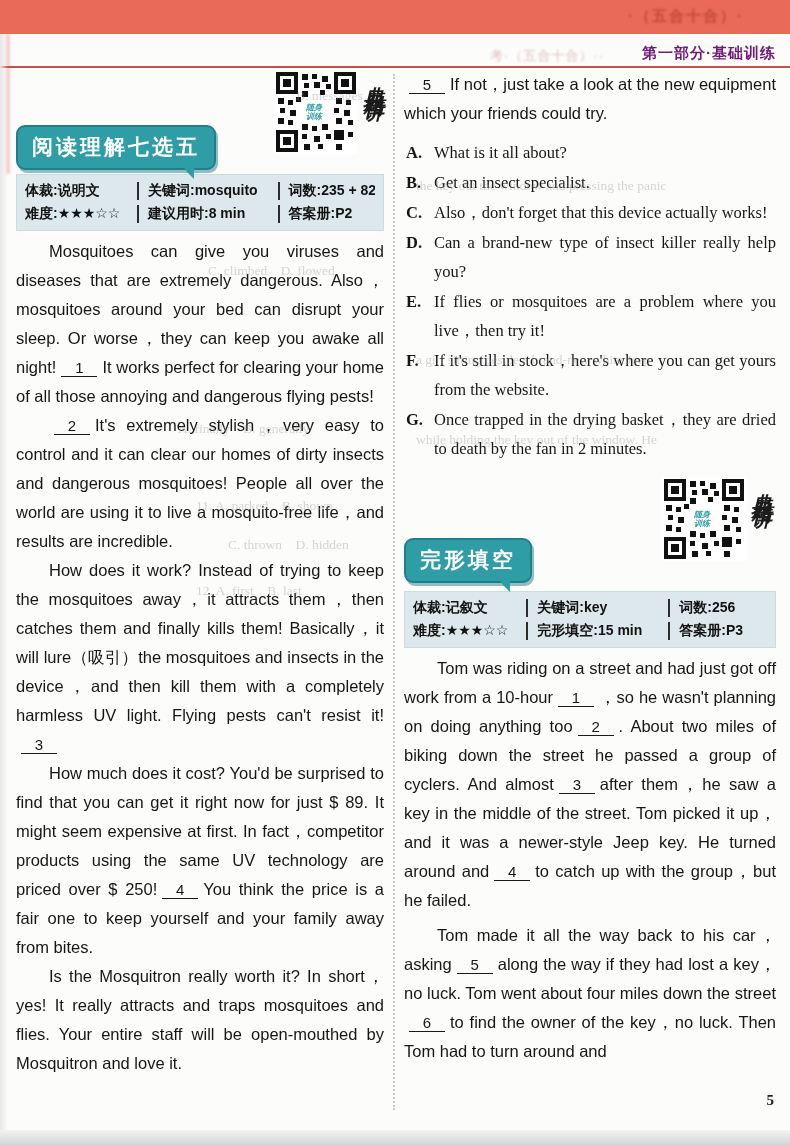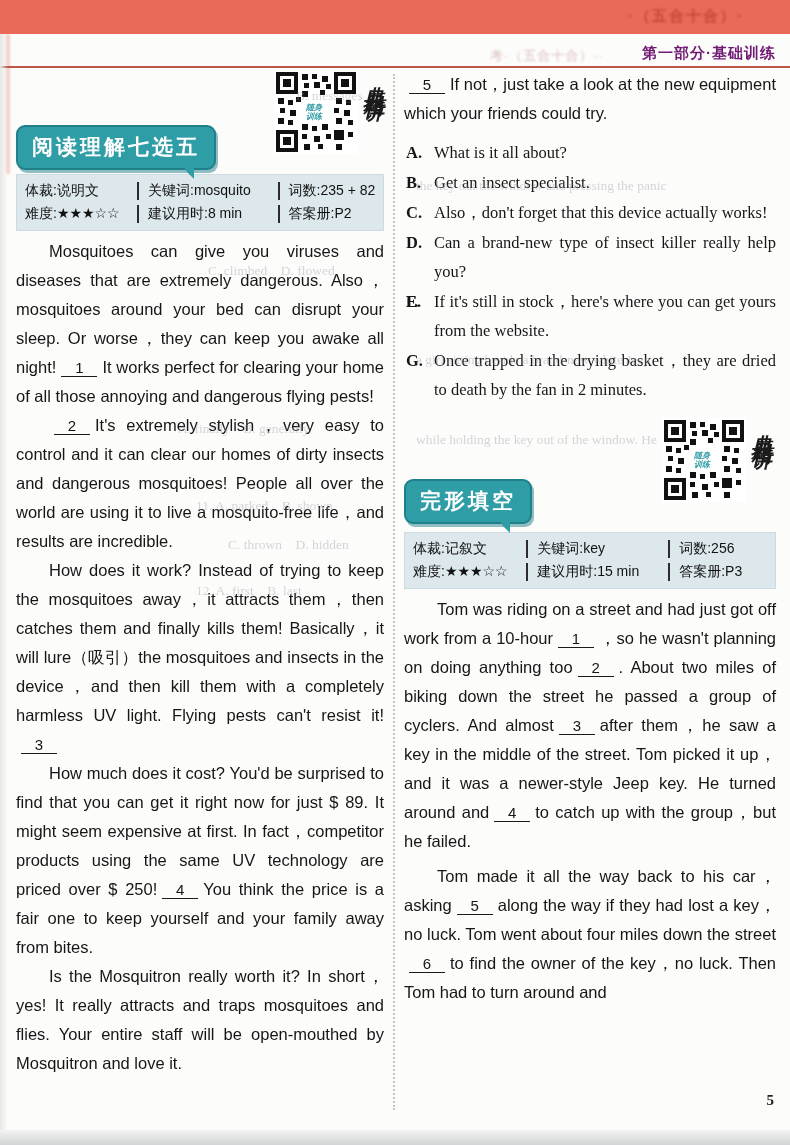--- a/index.html
+++ b/index.html
@@ -31,21 +31,21 @@
   .badge1{left:0;bottom:0;}
   .badge2{left:0;bottom:4px;}
   .qr-wrap{position:absolute;display:flex;align-items:flex-start;gap:3px;font-style:italic;}
   .qr-wrap1{right:-4px;top:0;}
   .qr-wrap2{right:0;top:2px;}
   .qr{display:block;}
   .qr-label{writing-mode:vertical-rl;font-weight:700;font-size:20px;letter-spacing:5px;color:#1b1b1b;margin-top:1px;}
   
   .meta-box{margin-top:4px;background:#dce8ec;border:1px solid #ccdbe1;padding:7px 8px;display:flex;flex-direction:column;gap:5px;}
   .meta-row{display:flex;align-items:center;}
-  .meta-cell{font-weight:400;font-size:14px;color:#121212;white-space:nowrap;overflow:hidden;}
+  .meta-cell{font-weight:700;font-size:14px;color:#121212;white-space:nowrap;overflow:hidden;}
   .meta-c1{width:32%;}
   .meta-c2{width:37%;border-left:2px solid #2c2c2c;padding-left:9px;}
   .meta-c3{flex:1;border-left:2px solid #2c2c2c;padding-left:9px;}
   
   .para{font-family:Liberation Sans, sans-serif;font-size:16.5px;line-height:29px;
         color:#161616;text-align:justify;margin:0;}
   .para.indent{text-indent:2em;}
   .blank{display:inline-block;min-width:36px;border-bottom:1.6px solid #1a1a1a;text-align:center;
         font-size:15px;line-height:17px;margin:0 5px;text-indent:0;}
   
@@ -168,21 +168,21 @@
 
   <div class="right-col">
 
     <p class="para"><span class="blank">5</span><span>If not，just take a look at the new equipment which your friends could try.</span></p>
 
     <div class="options">
       <div class="option"><span class="opt-letter">A.</span><span>What is it all about?</span></div>
       <div class="option"><span class="opt-letter">B.</span><span>Get an insect specialist.</span></div>
       <div class="option"><span class="opt-letter">C.</span><span>Also，don't forget that this device actually works!</span></div>
       <div class="option"><span class="opt-letter">D.</span><span>Can a brand-new type of insect killer really help you?</span></div>
-      <div class="option"><span class="opt-letter">E.</span></div>
+      <div class="option"><span class="opt-letter">E.</span><span>If flies or mosquitoes are a problem where you live，then try it!</span></div>
       <div class="option"><span class="opt-letter">F.</span><span>If it's still in stock，here's where you can get yours from the website.</span></div>
       <div class="option"><span class="opt-letter">G.</span><span>Once trapped in the drying basket，they are dried to death by the fan in 2 minutes.</span></div>
     </div>
 
     <div class="sec-head2">
       <div class="badge badge2">
         <span>完形填空</span>
       </div>
       <div class="qr-wrap qr-wrap2">
         <svg class="qr" width="84" height="84" viewBox="0 0 84 84">
@@ -243,21 +243,21 @@
     </div>
 
     <div class="meta-box">
       <div class="meta-row">
         <span class="meta-cell meta-c1">体裁:记叙文</span>
         <span class="meta-cell meta-c2">关键词:key</span>
         <span class="meta-cell meta-c3">词数:256</span>
       </div>
       <div class="meta-row">
         <span class="meta-cell meta-c1">难度:★★★☆☆</span>
-        <span class="meta-cell meta-c2">建议用时:15 min</span>
+        <span class="meta-cell meta-c2">完形填空:15 min</span>
         <span class="meta-cell meta-c3">答案册:P3</span>
       </div>
     </div>
 
     <p class="para indent tom-para"><span>Tom was riding on a street and had just got off work from a 10-hour</span><span class="blank">1</span><span>，so he wasn't planning on doing anything too</span><span class="blank">2</span><span>. About two miles of biking down the street he passed a group of cyclers. And almost</span><span class="blank">3</span><span>after them，he saw a key in the middle of the street. Tom picked it up，and it was a newer-style Jeep key. He turned around and</span><span class="blank">4</span><span>to catch up with the group，but he failed.</span></p>
 
     <p class="para indent tom-para"><span>Tom made it all the way back to his car，asking</span><span class="blank">5</span><span>along the way if they had lost a key，no luck. Tom went about four miles down the street</span><span class="blank">6</span><span>to find the owner of the key，no luck. Then Tom had to turn around and</span></p>
   </div>
 
   <span class="ghost g0">B. messages</span>

